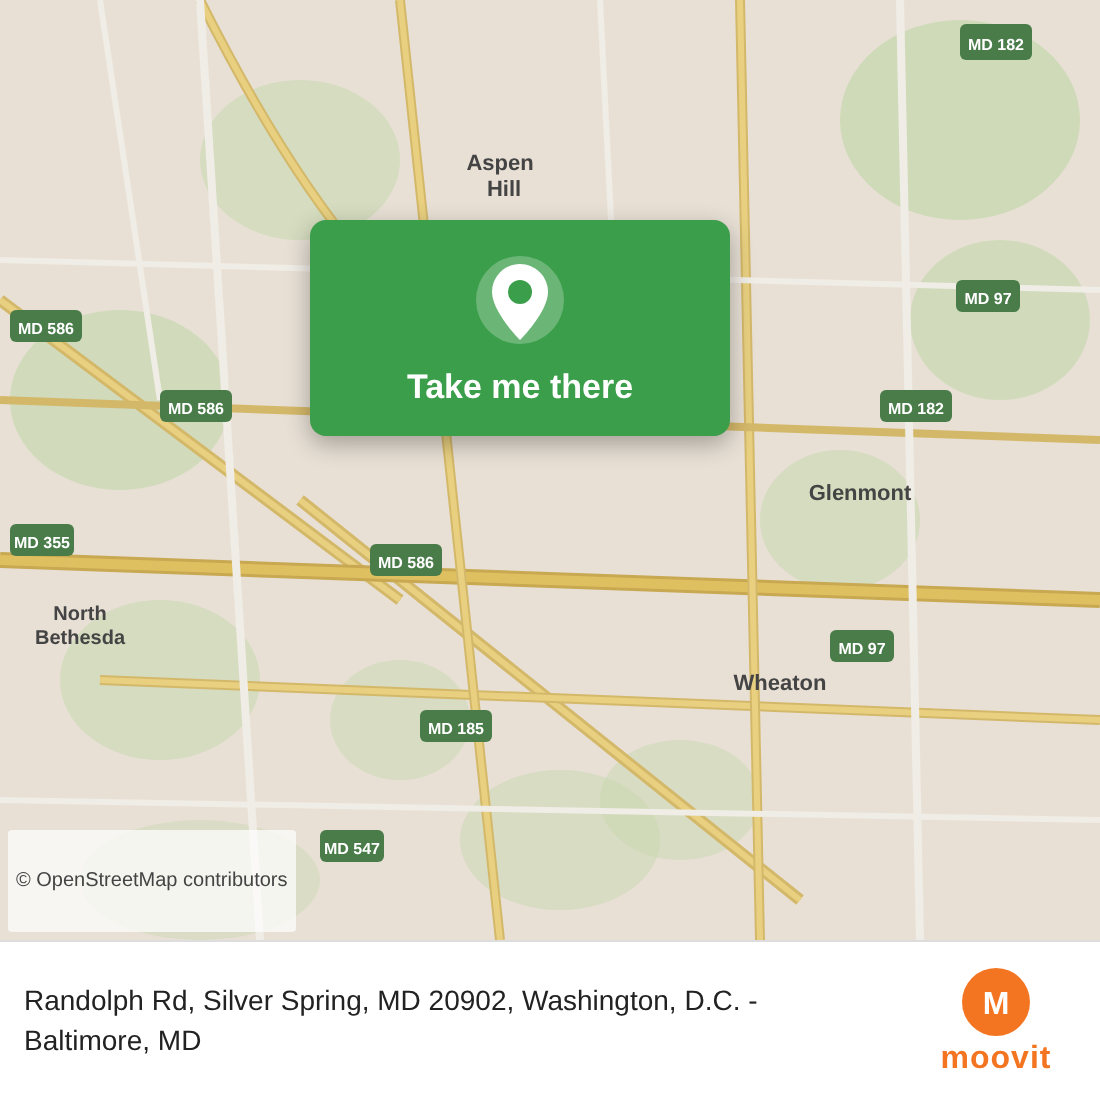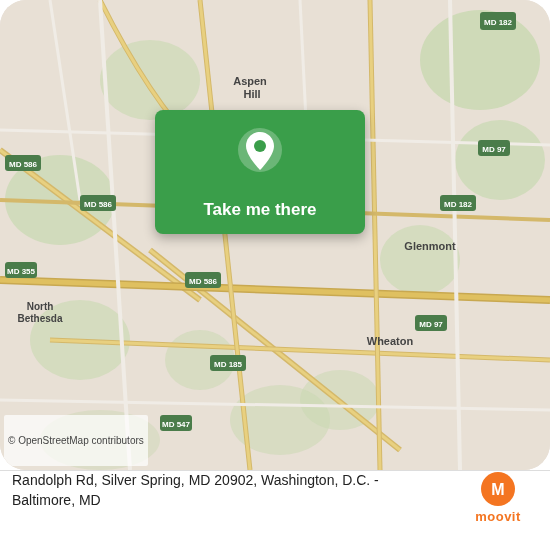--- a/index.html
+++ b/index.html
@@ -10,21 +10,20 @@
       font-family: Arial, sans-serif;
       position: relative;
     }
 
     #map-container {
       width: 550px;
       height: 470px;
       position: relative;
       overflow: hidden;
       background-color: #e8e0d8;
-      border-radius: 26px;
     }
 
     
     #map-svg {
       width: 100%;
       height: 100%;
     }
 
     #map-overlay-card {
       position: absolute;
@@ -32,21 +31,20 @@
       left: 155px;
       width: 210px;
       background: #3a9e4a;
       border-radius: 8px;
       display: flex;
       flex-direction: column;
       align-items: center;
       padding: 16px 20px 14px;
       cursor: pointer;
       box-shadow: 0 4px 12px rgba(0,0,0,0.3);
-      gap: 16px;
     }
 
     #location-pin-icon {
       width: 48px;
       height: 48px;
       margin-bottom: 10px;
     }
 
     #take-me-there-btn {
       color: #ffffff;
@@ -67,21 +65,21 @@
       background: rgba(255,255,255,0.7);
       padding: 20px 4px;
       border-radius: 2px;
     }
 
     #bottom-bar {
       width: 550px;
       height: 80px;
       background: #fff;
       display: flex;
-      align-items: flex-start;
+      align-items: center;
       justify-content: space-between;
       padding: 0 12px;
       border-top: 1px solid #ddd;
     }
 
     #address-text {
       font-size: 14px;
       color: #222;
       max-width: 420px;
       line-height: 1.4;
@@ -95,21 +93,21 @@
       min-width: 80px;
     }
 
     #moovit-icon {
       width: 36px;
       height: 36px;
       margin-bottom: 2px;
     }
 
     #moovit-label {
-      font-size: 13px;
+      font-size: 16px;
       font-weight: bold;
       color: #f47521;
       letter-spacing: 0.5px;
     }
   </style>
 </head>
 <body>
 
 <div id="map-container">
   <svg id="map-svg" viewBox="0 0 550 470" xmlns="http://www.w3.org/2000/svg">

